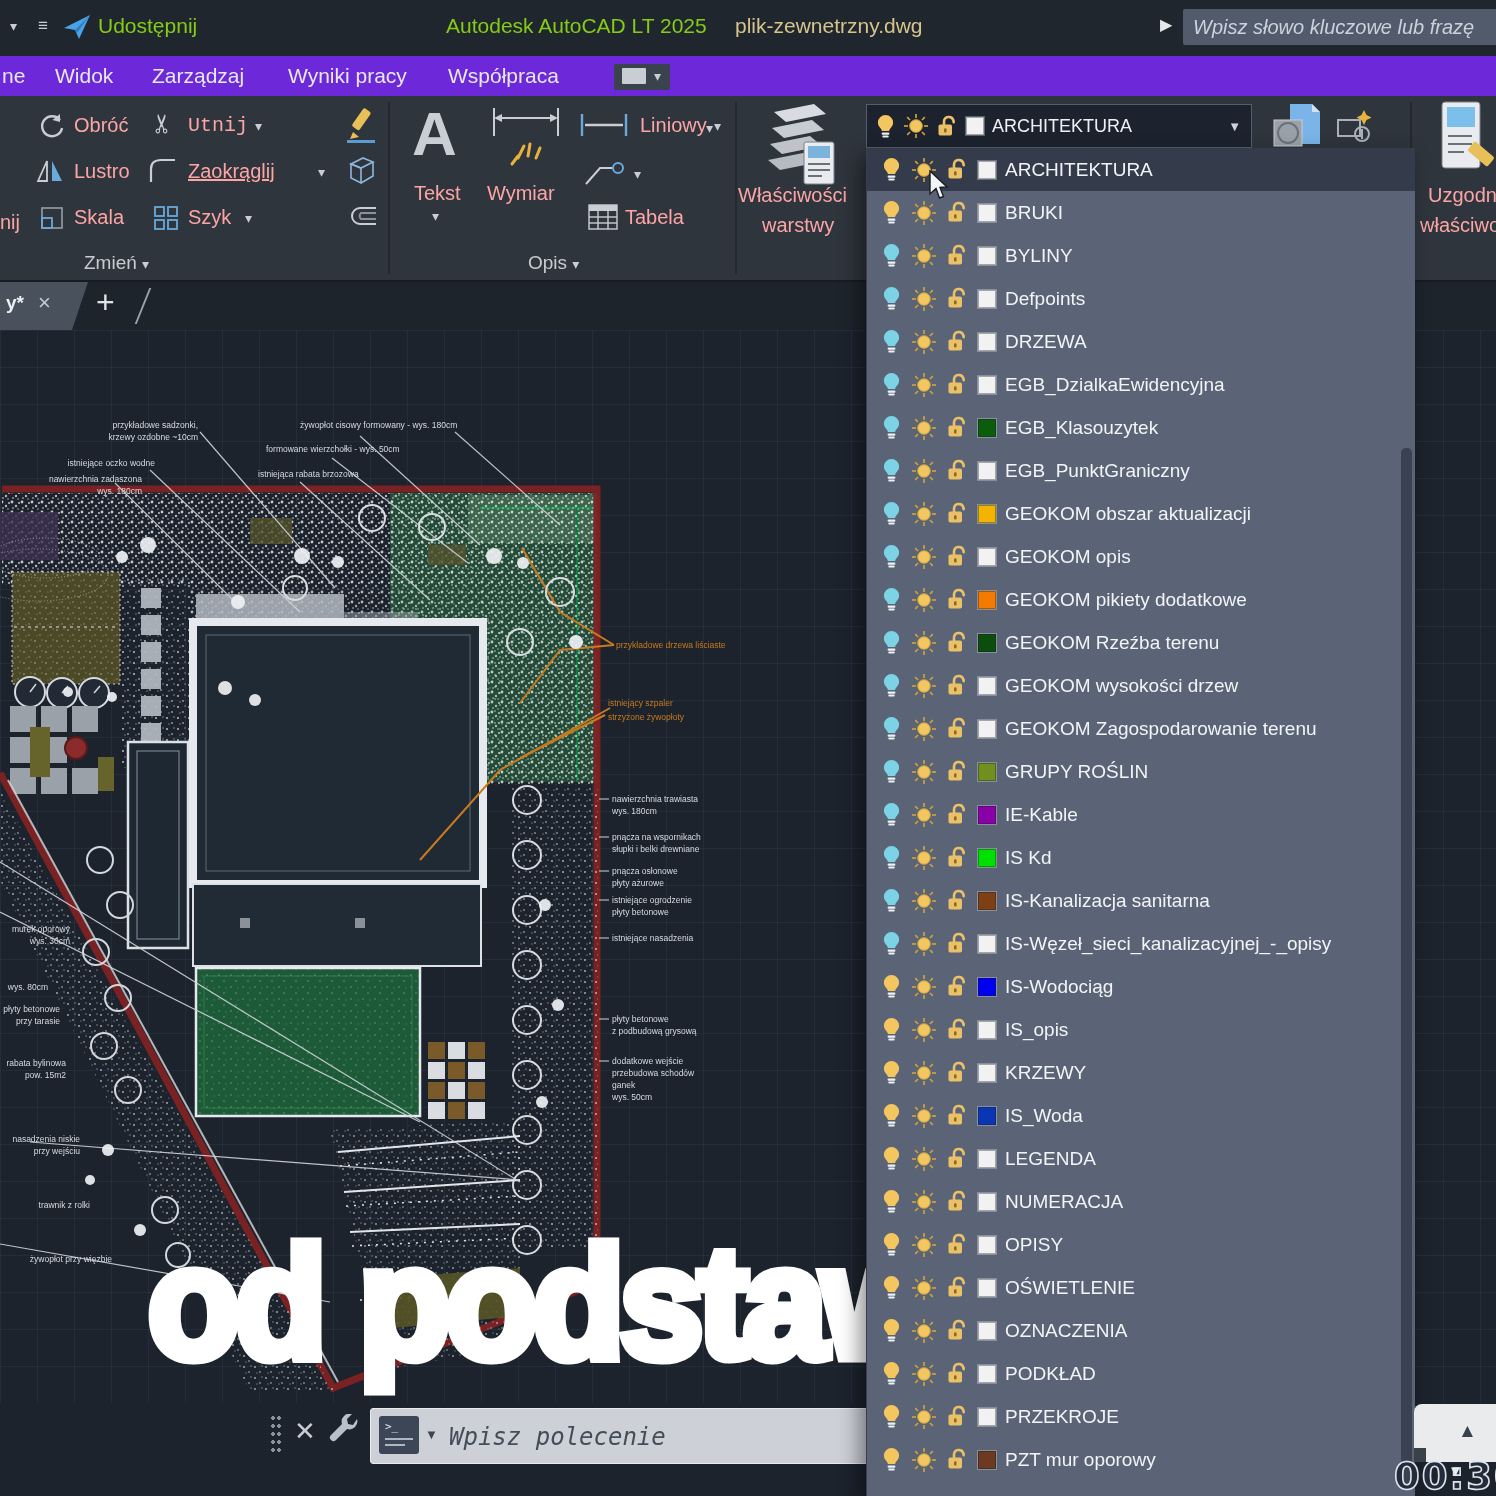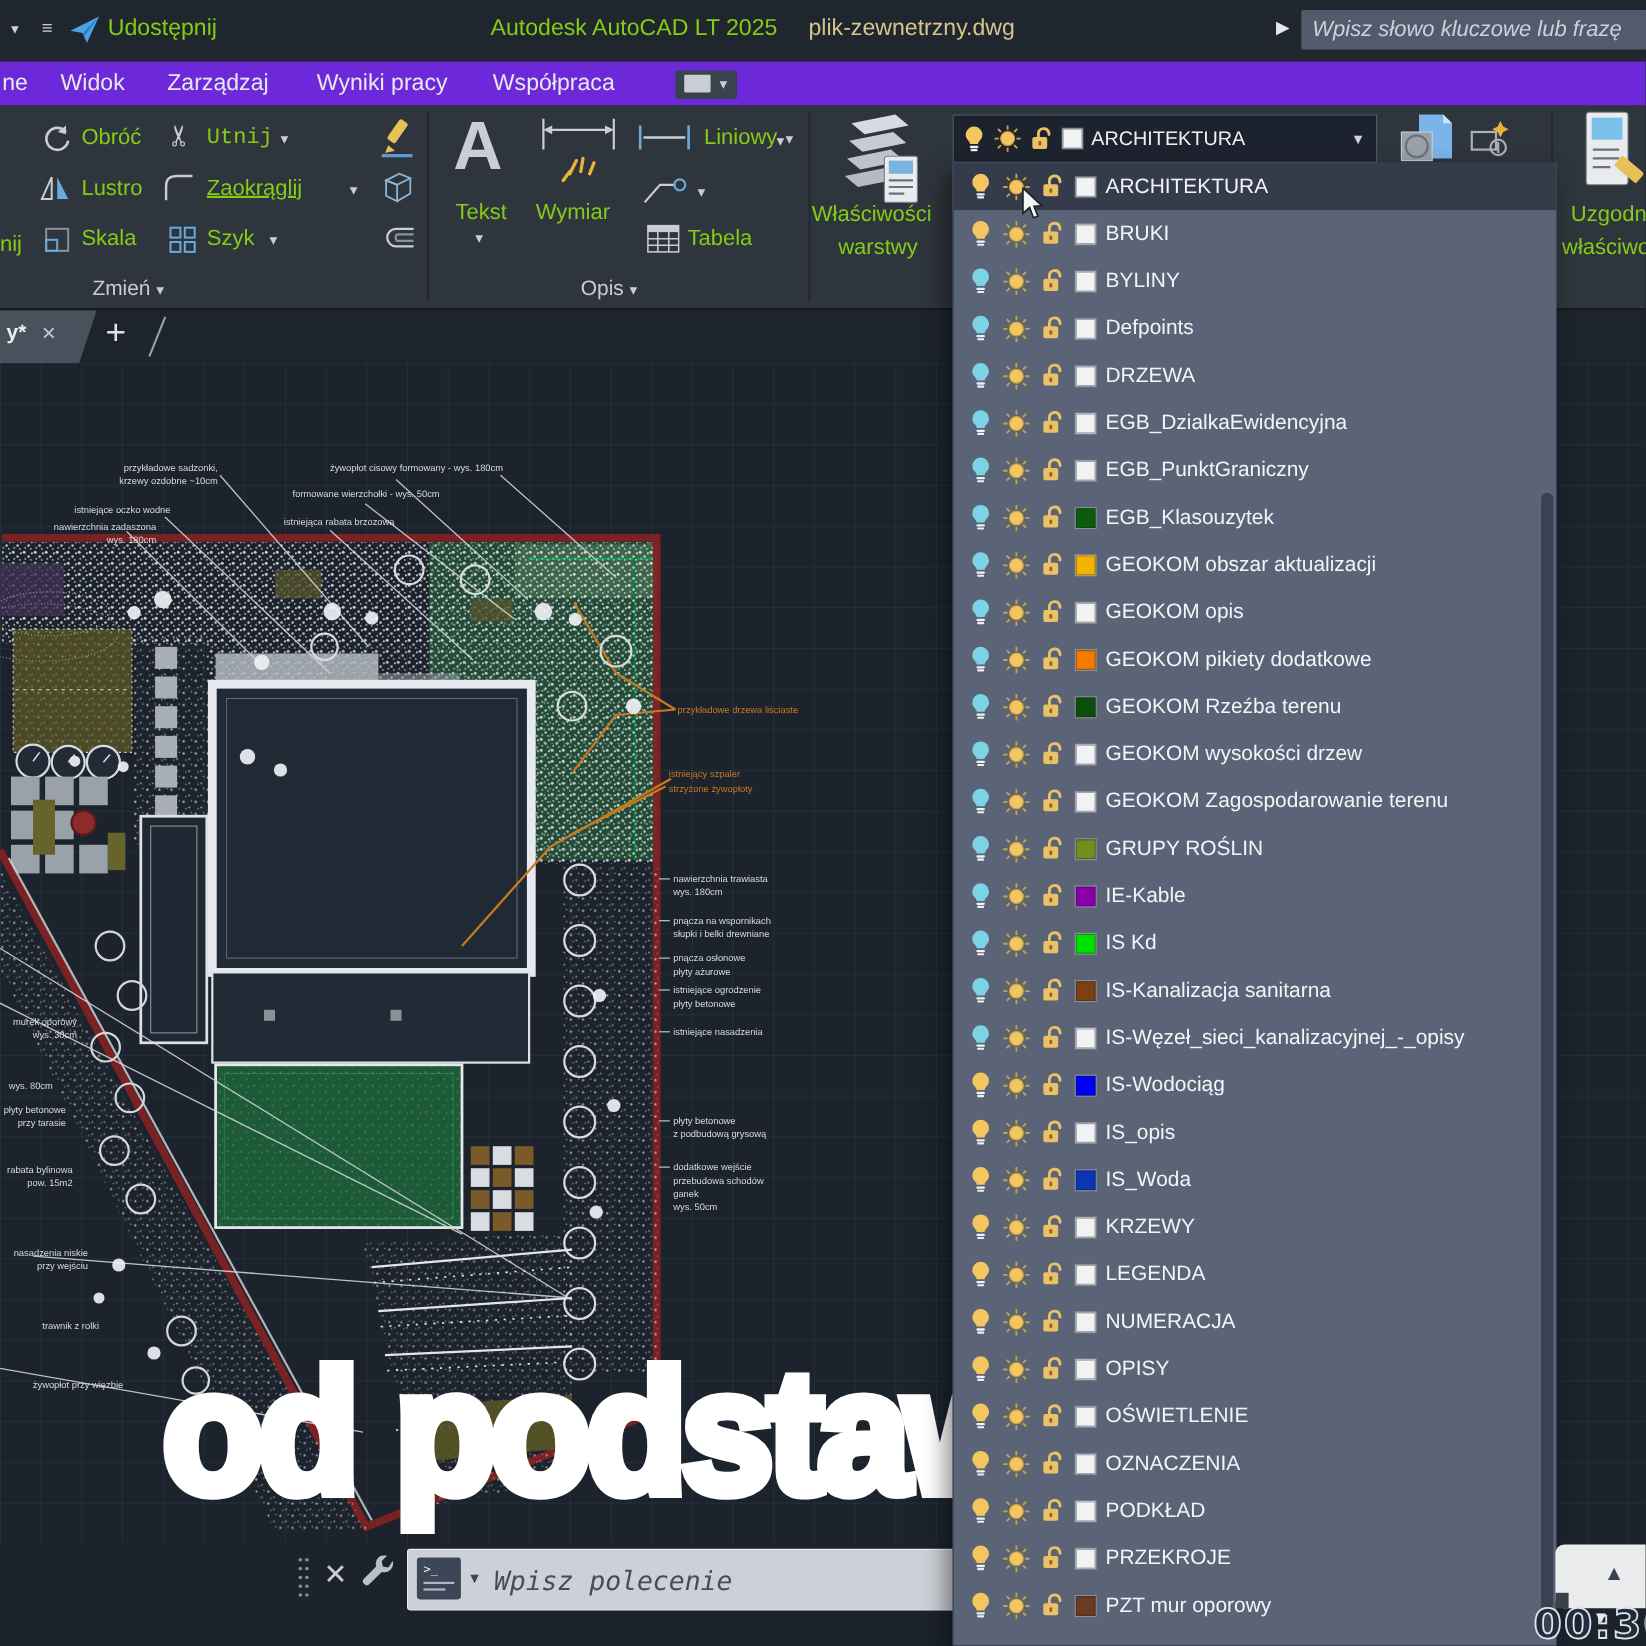--- a/index.html
+++ b/index.html
@@ -1,20 +1,20 @@
 <!DOCTYPE html>
 <html><head>
 <meta charset="utf-8">
 <style>
   html,body{margin:0;padding:0;background:#1c232d;width:1496px;height:1496px;overflow:hidden;
     font-family:"Liberation Sans",sans-serif;}
   .abs{position:absolute;}
   .bar-text{color:#84cc16;font-size:21px;}
   .menu-item{color:#e6e9ec;font-size:21px;display:inline-block;}
-  .ribbon-label{color:#84cc16;font-size:20px;}
+  .ribbon-label{color:#fca5a5;font-size:20px;}
   .caret{color:#c9ced4;font-size:14px;}
   .group-label{color:#c8ccd2;font-size:19px;}
   .search::placeholder{color:#ccd2dc;font-style:italic;}
   .cmd::placeholder{color:#454d5a;font-style:italic;}
   .layer-row{display:flex;align-items:center;gap:9px;height:43px;padding-left:14px;}
   .layer-row.sel{background:#343c4b;}
   .layer-row .lname{color:#f2f4f6;font-size:19px;white-space:nowrap;}
   .ic{display:inline-flex;align-items:center;justify-content:center;}
 </style>
 </head>
@@ -789,53 +789,20 @@
             <circle cx="13" cy="13" r="6.3" fill="#f3c65f" stroke="#caa23e"></circle>
           </svg>
         </span>
         <span class="ic">
           <svg width="23" height="25" viewBox="0 0 23 25">
             <path d="M8 11 V7.5 A4.8 4.8 0 0 1 17.4 6.4 l.3 1.8" fill="none" stroke="#eac168" stroke-width="2.6" stroke-linecap="round"></path>
             <rect x="2.5" y="10.5" width="13.5" height="11" rx="1.8" fill="#eac168"></rect>
             <rect x="8" y="14.2" width="2.6" height="4.2" rx="1.2" fill="#8a6a20"></rect>
           </svg>
         </span>
-        <span style="width:18px;height:18px;display:inline-block;background:#f2f2f2;box-shadow:inset 0 0 0 1px rgba(20,25,35,.35),0 0 0 1px rgba(255,255,255,.28);"></span>
-        <span class="lname">EGB_PunktGraniczny</span>
-      </div>
-      <div class="layer-row">
-        <span class="ic">
-          <svg width="21" height="25" viewBox="0 0 21 25">
-            <path d="M10.5 1a7.6 7.6 0 0 1 7.6 7.6c0 2.8-1.5 4.3-2.8 5.8-.7.8-1.1 1.6-1.2 2.6H6.9c-.1-1-.5-1.8-1.2-2.6C4.4 12.9 2.9 11.4 2.9 8.6A7.6 7.6 0 0 1 10.5 1z" fill="#7cd3e6"></path>
-            <rect x="6.6" y="18.6" width="7.8" height="2.1" rx="1" fill="#eef1f4"></rect>
-            <rect x="7.3" y="21.5" width="6.4" height="1.9" rx=".9" fill="#eef1f4"></rect>
-          </svg>
-        </span>
-        <span class="ic">
-          <svg width="26" height="26" viewBox="0 0 26 26">
-            <g stroke="#caa23e" stroke-width="1.7">
-              <line x1="13" y1="1" x2="13" y2="5"></line>
-              <line x1="13" y1="21" x2="13" y2="25"></line>
-              <line x1="1" y1="13" x2="5" y2="13"></line>
-              <line x1="21" y1="13" x2="25" y2="13"></line>
-              <line x1="4.2" y1="4.2" x2="7" y2="7"></line>
-              <line x1="19" y1="19" x2="21.8" y2="21.8"></line>
-              <line x1="21.8" y1="4.2" x2="19" y2="7"></line>
-              <line x1="4.2" y1="21.8" x2="7" y2="19"></line>
-            </g>
-            <circle cx="13" cy="13" r="6.3" fill="#f3c65f" stroke="#caa23e"></circle>
-          </svg>
-        </span>
-        <span class="ic">
-          <svg width="23" height="25" viewBox="0 0 23 25">
-            <path d="M8 11 V7.5 A4.8 4.8 0 0 1 17.4 6.4 l.3 1.8" fill="none" stroke="#eac168" stroke-width="2.6" stroke-linecap="round"></path>
-            <rect x="2.5" y="10.5" width="13.5" height="11" rx="1.8" fill="#eac168"></rect>
-            <rect x="8" y="14.2" width="2.6" height="4.2" rx="1.2" fill="#8a6a20"></rect>
-          </svg>
-        </span>
         <span style="width:18px;height:18px;display:inline-block;background:#0b5d0b;box-shadow:inset 0 0 0 1px rgba(20,25,35,.35),0 0 0 1px rgba(255,255,255,.28);"></span>
         <span class="lname">EGB_Klasouzytek</span>
       </div>
       <div class="layer-row">
         <span class="ic">
           <svg width="21" height="25" viewBox="0 0 21 25">
             <path d="M10.5 1a7.6 7.6 0 0 1 7.6 7.6c0 2.8-1.5 4.3-2.8 5.8-.7.8-1.1 1.6-1.2 2.6H6.9c-.1-1-.5-1.8-1.2-2.6C4.4 12.9 2.9 11.4 2.9 8.6A7.6 7.6 0 0 1 10.5 1z" fill="#7cd3e6"></path>
             <rect x="6.6" y="18.6" width="7.8" height="2.1" rx="1" fill="#eef1f4"></rect>
             <rect x="7.3" y="21.5" width="6.4" height="1.9" rx=".9" fill="#eef1f4"></rect>
           </svg>
@@ -855,20 +822,53 @@
             <circle cx="13" cy="13" r="6.3" fill="#f3c65f" stroke="#caa23e"></circle>
           </svg>
         </span>
         <span class="ic">
           <svg width="23" height="25" viewBox="0 0 23 25">
             <path d="M8 11 V7.5 A4.8 4.8 0 0 1 17.4 6.4 l.3 1.8" fill="none" stroke="#eac168" stroke-width="2.6" stroke-linecap="round"></path>
             <rect x="2.5" y="10.5" width="13.5" height="11" rx="1.8" fill="#eac168"></rect>
             <rect x="8" y="14.2" width="2.6" height="4.2" rx="1.2" fill="#8a6a20"></rect>
           </svg>
         </span>
+        <span style="width:18px;height:18px;display:inline-block;background:#f2f2f2;box-shadow:inset 0 0 0 1px rgba(20,25,35,.35),0 0 0 1px rgba(255,255,255,.28);"></span>
+        <span class="lname">EGB_PunktGraniczny</span>
+      </div>
+      <div class="layer-row">
+        <span class="ic">
+          <svg width="21" height="25" viewBox="0 0 21 25">
+            <path d="M10.5 1a7.6 7.6 0 0 1 7.6 7.6c0 2.8-1.5 4.3-2.8 5.8-.7.8-1.1 1.6-1.2 2.6H6.9c-.1-1-.5-1.8-1.2-2.6C4.4 12.9 2.9 11.4 2.9 8.6A7.6 7.6 0 0 1 10.5 1z" fill="#7cd3e6"></path>
+            <rect x="6.6" y="18.6" width="7.8" height="2.1" rx="1" fill="#eef1f4"></rect>
+            <rect x="7.3" y="21.5" width="6.4" height="1.9" rx=".9" fill="#eef1f4"></rect>
+          </svg>
+        </span>
+        <span class="ic">
+          <svg width="26" height="26" viewBox="0 0 26 26">
+            <g stroke="#caa23e" stroke-width="1.7">
+              <line x1="13" y1="1" x2="13" y2="5"></line>
+              <line x1="13" y1="21" x2="13" y2="25"></line>
+              <line x1="1" y1="13" x2="5" y2="13"></line>
+              <line x1="21" y1="13" x2="25" y2="13"></line>
+              <line x1="4.2" y1="4.2" x2="7" y2="7"></line>
+              <line x1="19" y1="19" x2="21.8" y2="21.8"></line>
+              <line x1="21.8" y1="4.2" x2="19" y2="7"></line>
+              <line x1="4.2" y1="21.8" x2="7" y2="19"></line>
+            </g>
+            <circle cx="13" cy="13" r="6.3" fill="#f3c65f" stroke="#caa23e"></circle>
+          </svg>
+        </span>
+        <span class="ic">
+          <svg width="23" height="25" viewBox="0 0 23 25">
+            <path d="M8 11 V7.5 A4.8 4.8 0 0 1 17.4 6.4 l.3 1.8" fill="none" stroke="#eac168" stroke-width="2.6" stroke-linecap="round"></path>
+            <rect x="2.5" y="10.5" width="13.5" height="11" rx="1.8" fill="#eac168"></rect>
+            <rect x="8" y="14.2" width="2.6" height="4.2" rx="1.2" fill="#8a6a20"></rect>
+          </svg>
+        </span>
         <span style="width:18px;height:18px;display:inline-block;background:#f2b400;box-shadow:inset 0 0 0 1px rgba(20,25,35,.35),0 0 0 1px rgba(255,255,255,.28);"></span>
         <span class="lname">GEOKOM obszar aktualizacji</span>
       </div>
       <div class="layer-row">
         <span class="ic">
           <svg width="21" height="25" viewBox="0 0 21 25">
             <path d="M10.5 1a7.6 7.6 0 0 1 7.6 7.6c0 2.8-1.5 4.3-2.8 5.8-.7.8-1.1 1.6-1.2 2.6H6.9c-.1-1-.5-1.8-1.2-2.6C4.4 12.9 2.9 11.4 2.9 8.6A7.6 7.6 0 0 1 10.5 1z" fill="#7cd3e6"></path>
             <rect x="6.6" y="18.6" width="7.8" height="2.1" rx="1" fill="#eef1f4"></rect>
             <rect x="7.3" y="21.5" width="6.4" height="1.9" rx=".9" fill="#eef1f4"></rect>
           </svg>
@@ -1284,55 +1284,55 @@
             <circle cx="13" cy="13" r="6.3" fill="#f3c65f" stroke="#caa23e"></circle>
           </svg>
         </span>
         <span class="ic">
           <svg width="23" height="25" viewBox="0 0 23 25">
             <path d="M8 11 V7.5 A4.8 4.8 0 0 1 17.4 6.4 l.3 1.8" fill="none" stroke="#eac168" stroke-width="2.6" stroke-linecap="round"></path>
             <rect x="2.5" y="10.5" width="13.5" height="11" rx="1.8" fill="#eac168"></rect>
             <rect x="8" y="14.2" width="2.6" height="4.2" rx="1.2" fill="#8a6a20"></rect>
           </svg>
         </span>
+        <span style="width:18px;height:18px;display:inline-block;background:#f2f2f2;box-shadow:inset 0 0 0 1px rgba(20,25,35,.35),0 0 0 1px rgba(255,255,255,.28);"></span>
+        <span class="lname">KRZEWY</span>
+      </div>
+      <div class="layer-row">
+        <span class="ic">
+          <svg width="21" height="25" viewBox="0 0 21 25">
+            <path d="M10.5 1a7.6 7.6 0 0 1 7.6 7.6c0 2.8-1.5 4.3-2.8 5.8-.7.8-1.1 1.6-1.2 2.6H6.9c-.1-1-.5-1.8-1.2-2.6C4.4 12.9 2.9 11.4 2.9 8.6A7.6 7.6 0 0 1 10.5 1z" fill="#f3c65f"></path>
+            <rect x="6.6" y="18.6" width="7.8" height="2.1" rx="1" fill="#eef1f4"></rect>
+            <rect x="7.3" y="21.5" width="6.4" height="1.9" rx=".9" fill="#eef1f4"></rect>
+          </svg>
+        </span>
+        <span class="ic">
+          <svg width="26" height="26" viewBox="0 0 26 26">
+            <g stroke="#caa23e" stroke-width="1.7">
+              <line x1="13" y1="1" x2="13" y2="5"></line>
+              <line x1="13" y1="21" x2="13" y2="25"></line>
+              <line x1="1" y1="13" x2="5" y2="13"></line>
+              <line x1="21" y1="13" x2="25" y2="13"></line>
+              <line x1="4.2" y1="4.2" x2="7" y2="7"></line>
+              <line x1="19" y1="19" x2="21.8" y2="21.8"></line>
+              <line x1="21.8" y1="4.2" x2="19" y2="7"></line>
+              <line x1="4.2" y1="21.8" x2="7" y2="19"></line>
+            </g>
+            <circle cx="13" cy="13" r="6.3" fill="#f3c65f" stroke="#caa23e"></circle>
+          </svg>
+        </span>
+        <span class="ic">
+          <svg width="23" height="25" viewBox="0 0 23 25">
+            <path d="M8 11 V7.5 A4.8 4.8 0 0 1 17.4 6.4 l.3 1.8" fill="none" stroke="#eac168" stroke-width="2.6" stroke-linecap="round"></path>
+            <rect x="2.5" y="10.5" width="13.5" height="11" rx="1.8" fill="#eac168"></rect>
+            <rect x="8" y="14.2" width="2.6" height="4.2" rx="1.2" fill="#8a6a20"></rect>
+          </svg>
+        </span>
         <span style="width:18px;height:18px;display:inline-block;background:#0a36b4;box-shadow:inset 0 0 0 1px rgba(20,25,35,.35),0 0 0 1px rgba(255,255,255,.28);"></span>
         <span class="lname">IS_Woda</span>
-      </div>
-      <div class="layer-row">
-        <span class="ic">
-          <svg width="21" height="25" viewBox="0 0 21 25">
-            <path d="M10.5 1a7.6 7.6 0 0 1 7.6 7.6c0 2.8-1.5 4.3-2.8 5.8-.7.8-1.1 1.6-1.2 2.6H6.9c-.1-1-.5-1.8-1.2-2.6C4.4 12.9 2.9 11.4 2.9 8.6A7.6 7.6 0 0 1 10.5 1z" fill="#f3c65f"></path>
-            <rect x="6.6" y="18.6" width="7.8" height="2.1" rx="1" fill="#eef1f4"></rect>
-            <rect x="7.3" y="21.5" width="6.4" height="1.9" rx=".9" fill="#eef1f4"></rect>
-          </svg>
-        </span>
-        <span class="ic">
-          <svg width="26" height="26" viewBox="0 0 26 26">
-            <g stroke="#caa23e" stroke-width="1.7">
-              <line x1="13" y1="1" x2="13" y2="5"></line>
-              <line x1="13" y1="21" x2="13" y2="25"></line>
-              <line x1="1" y1="13" x2="5" y2="13"></line>
-              <line x1="21" y1="13" x2="25" y2="13"></line>
-              <line x1="4.2" y1="4.2" x2="7" y2="7"></line>
-              <line x1="19" y1="19" x2="21.8" y2="21.8"></line>
-              <line x1="21.8" y1="4.2" x2="19" y2="7"></line>
-              <line x1="4.2" y1="21.8" x2="7" y2="19"></line>
-            </g>
-            <circle cx="13" cy="13" r="6.3" fill="#f3c65f" stroke="#caa23e"></circle>
-          </svg>
-        </span>
-        <span class="ic">
-          <svg width="23" height="25" viewBox="0 0 23 25">
-            <path d="M8 11 V7.5 A4.8 4.8 0 0 1 17.4 6.4 l.3 1.8" fill="none" stroke="#eac168" stroke-width="2.6" stroke-linecap="round"></path>
-            <rect x="2.5" y="10.5" width="13.5" height="11" rx="1.8" fill="#eac168"></rect>
-            <rect x="8" y="14.2" width="2.6" height="4.2" rx="1.2" fill="#8a6a20"></rect>
-          </svg>
-        </span>
-        <span style="width:18px;height:18px;display:inline-block;background:#f2f2f2;box-shadow:inset 0 0 0 1px rgba(20,25,35,.35),0 0 0 1px rgba(255,255,255,.28);"></span>
-        <span class="lname">KRZEWY</span>
       </div>
       <div class="layer-row">
         <span class="ic">
           <svg width="21" height="25" viewBox="0 0 21 25">
             <path d="M10.5 1a7.6 7.6 0 0 1 7.6 7.6c0 2.8-1.5 4.3-2.8 5.8-.7.8-1.1 1.6-1.2 2.6H6.9c-.1-1-.5-1.8-1.2-2.6C4.4 12.9 2.9 11.4 2.9 8.6A7.6 7.6 0 0 1 10.5 1z" fill="#f3c65f"></path>
             <rect x="6.6" y="18.6" width="7.8" height="2.1" rx="1" fill="#eef1f4"></rect>
             <rect x="7.3" y="21.5" width="6.4" height="1.9" rx=".9" fill="#eef1f4"></rect>
           </svg>
         </span>
         <span class="ic">

